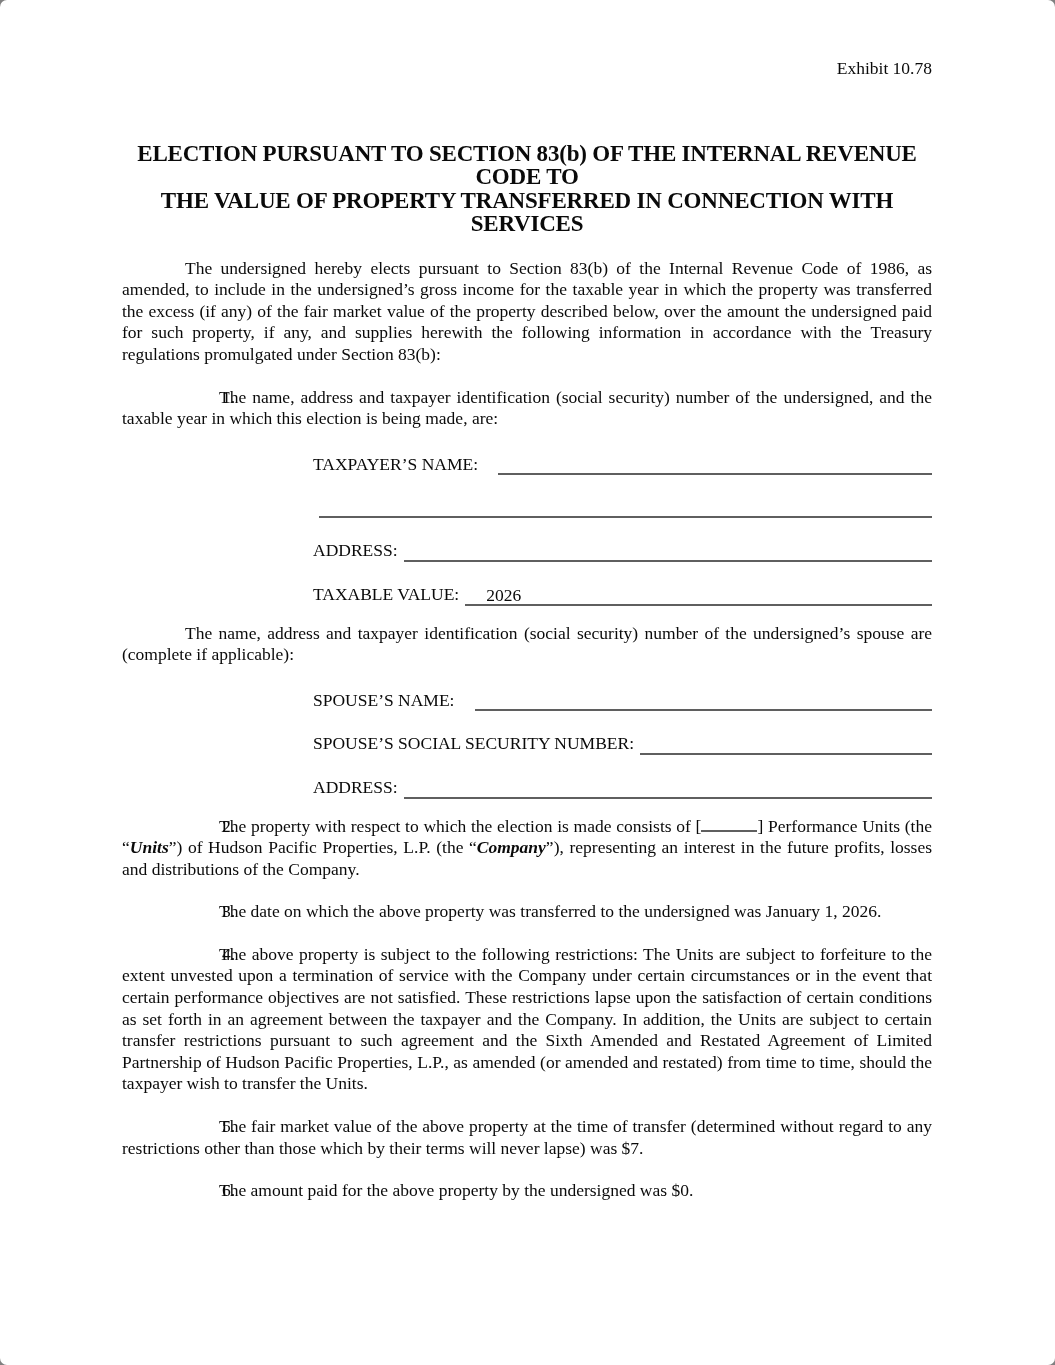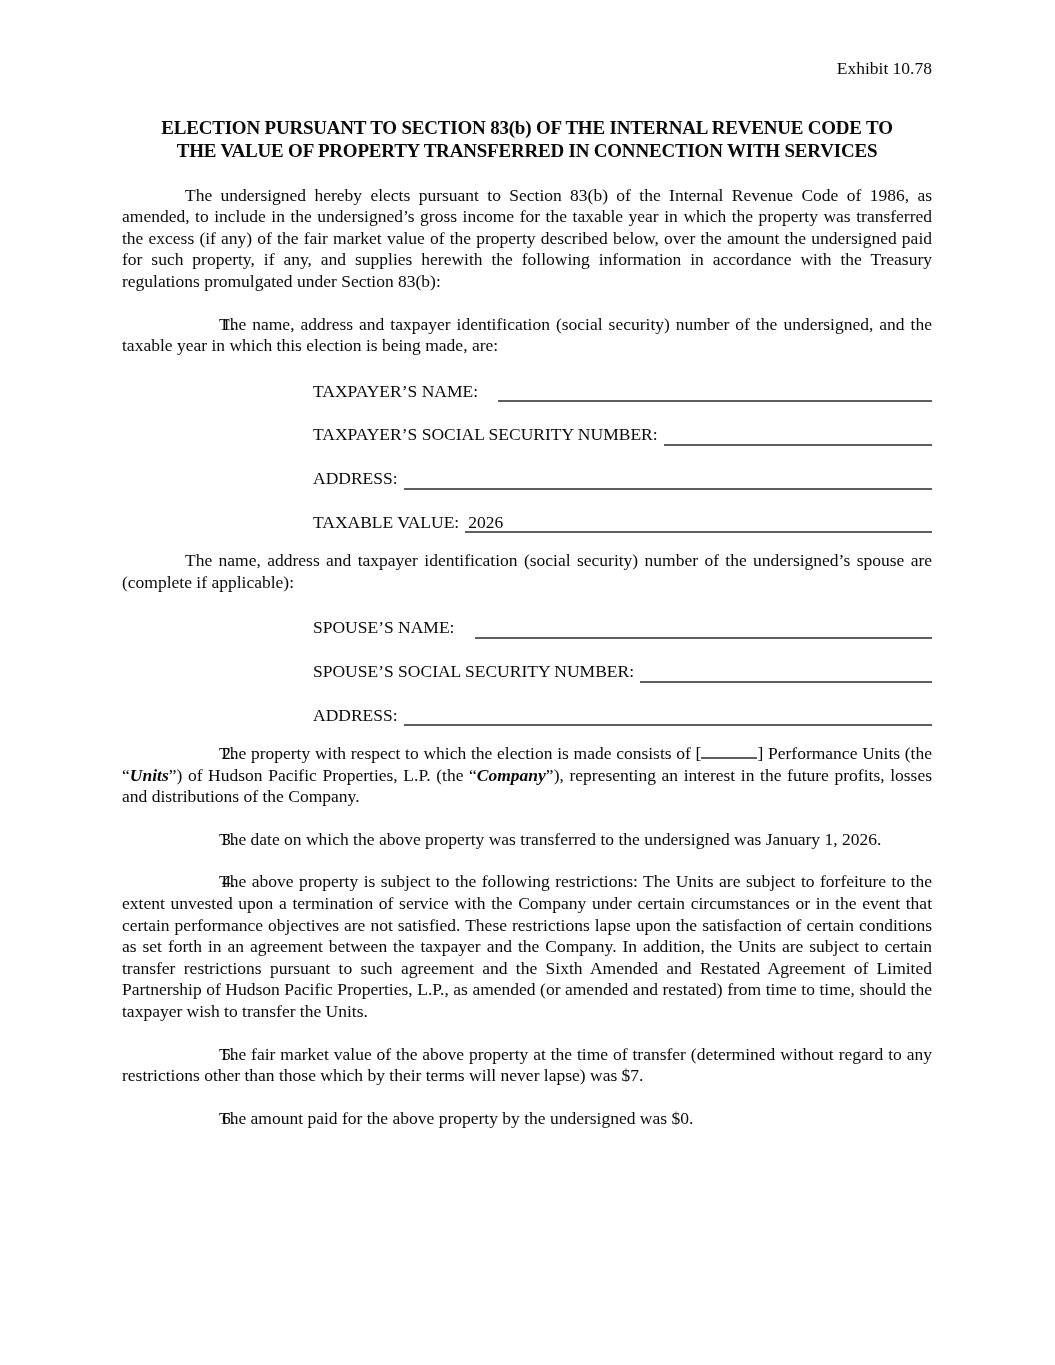--- a/index.html
+++ b/index.html
@@ -8,26 +8,27 @@
     margin:0 auto;
     background:#ffffff;
     color:#0a0a0a;
     font-family:"Liberation Serif","DejaVu Serif",serif;
     font-size:17.5px;
     line-height:21.6px;
     box-sizing:border-box;
     padding:58px 123px 0 122px;
     overflow:hidden;
     position:relative;
+    border-radius:7px;
   }
   .exhibit { text-align:right; }
   .title {
-    margin:36px 0 0 0;
+    margin:62px 0 0 0;
     text-align:center;
-    font-size:19px;
+    font-size:23px;
     font-weight:bold;
     line-height:23.5px;
     letter-spacing:-0.2px;
   }
   .title .tline { display:block; }
   .para {
     margin:21px 0 0 0;
     text-align:justify;
   }
   .para.indent { text-indent:63px; }
@@ -42,21 +43,21 @@
   }
   .field-row.first { margin-top:24px;gap:14px; }
   .field-label { white-space:nowrap; }
   .field-line {
     flex:1;
     margin-left:6px;
     border-bottom:2px solid #5f5f5f;
     height:21px;
     box-sizing:border-box;
   }
-  .field-value { display:block; padding-left:3px; }
+  .field-value { display:block; padding-left:3px;margin-left:18px; }
   .blank {
     display:inline-block;
     width:56px;
     height:13px;
     border-bottom:2px solid #5f5f5f;
   }
   .term { font-weight:bold; font-style:italic; }
 </style>
 </head>
 <body>
@@ -75,21 +76,20 @@
   <p class="para numbered"><span class="num">1.</span><span>The name, address and taxpayer identification (social security) number of the undersigned, and the taxable year in which this election is being made, are:</span></p>
 
   <div class="field-row first">
     <span class="field-label">TAXPAYER’S NAME:</span>
     <span class="field-line">
         <span class="field-value"></span>
       </span>
   </div>
 
   <div class="field-row">
-    <span class="field-label">TAXPAYER’S SOCIAL SECURITY NUMBER:</span>
     <span class="field-line">
         <span class="field-value"></span>
       </span>
   </div>
 
   <div class="field-row">
     <span class="field-label">ADDRESS:</span>
     <span class="field-line">
         <span class="field-value"></span>
       </span>

